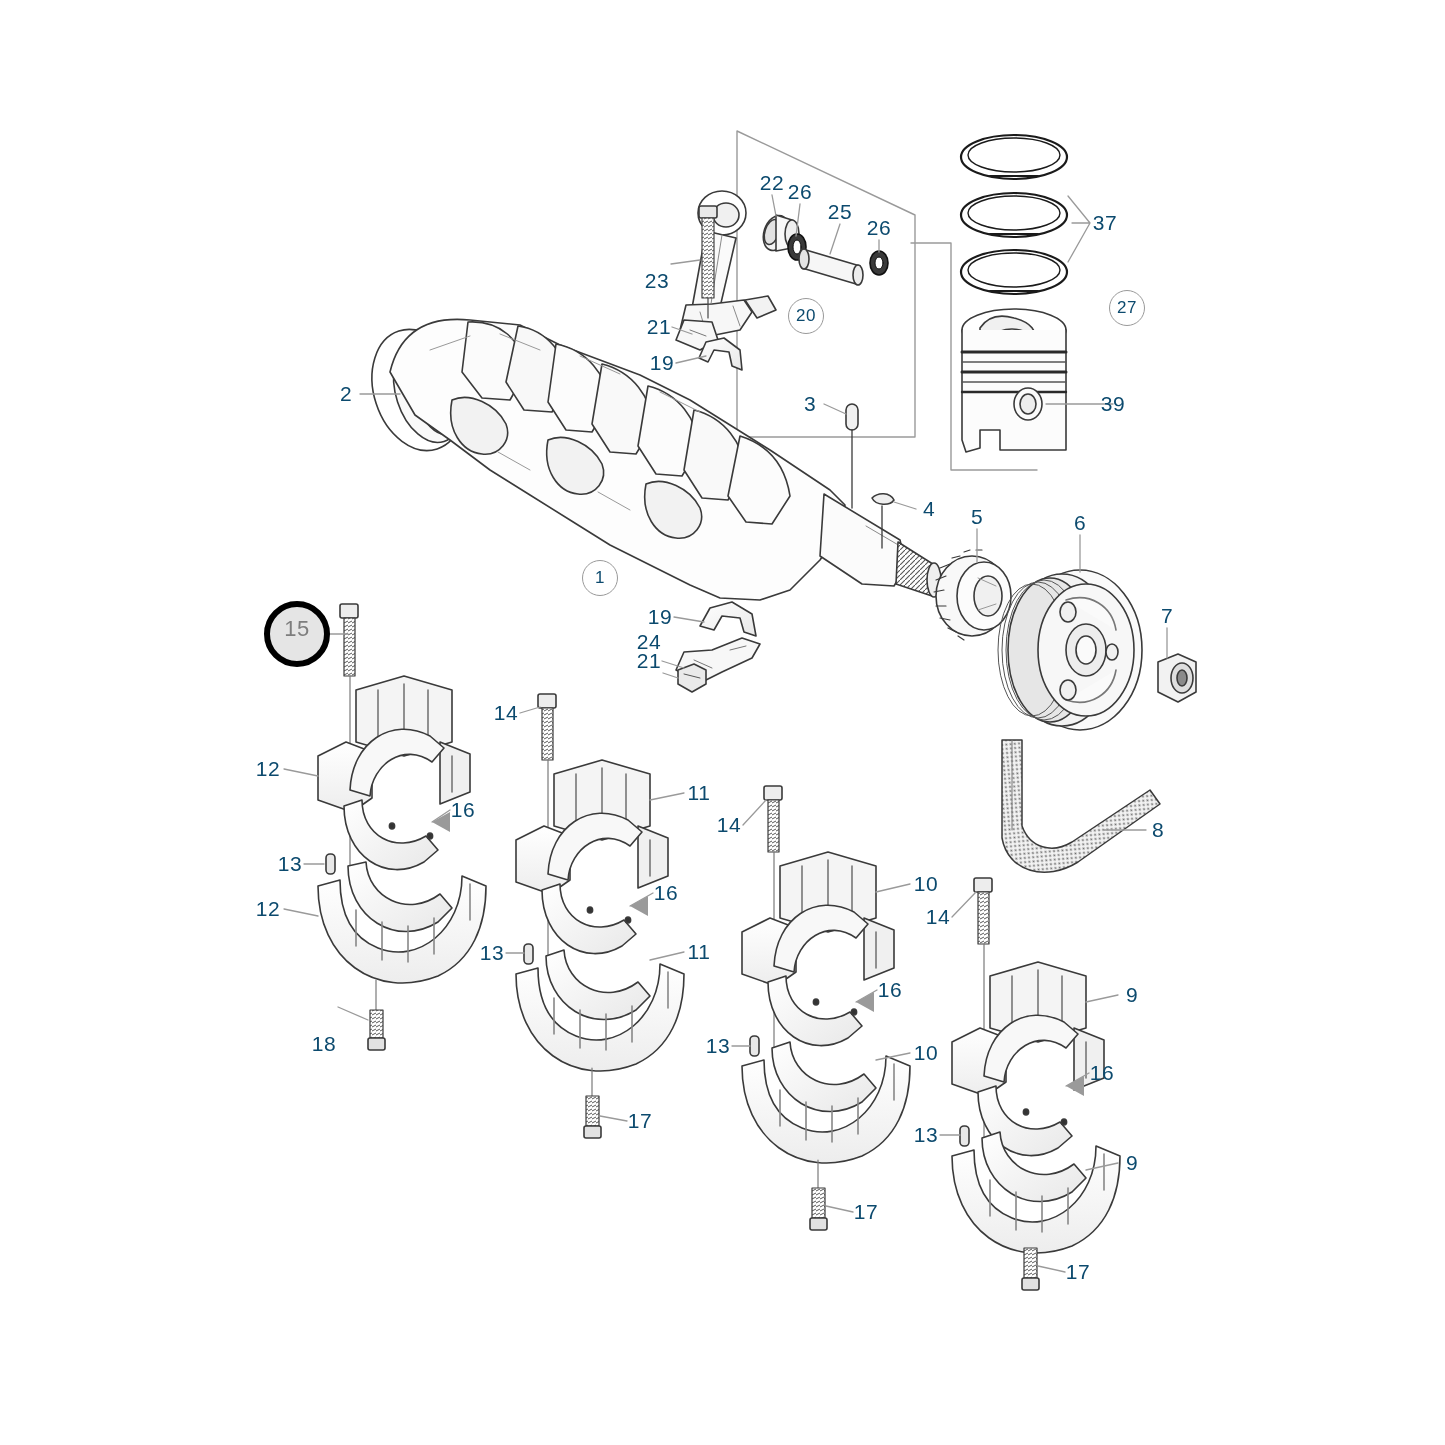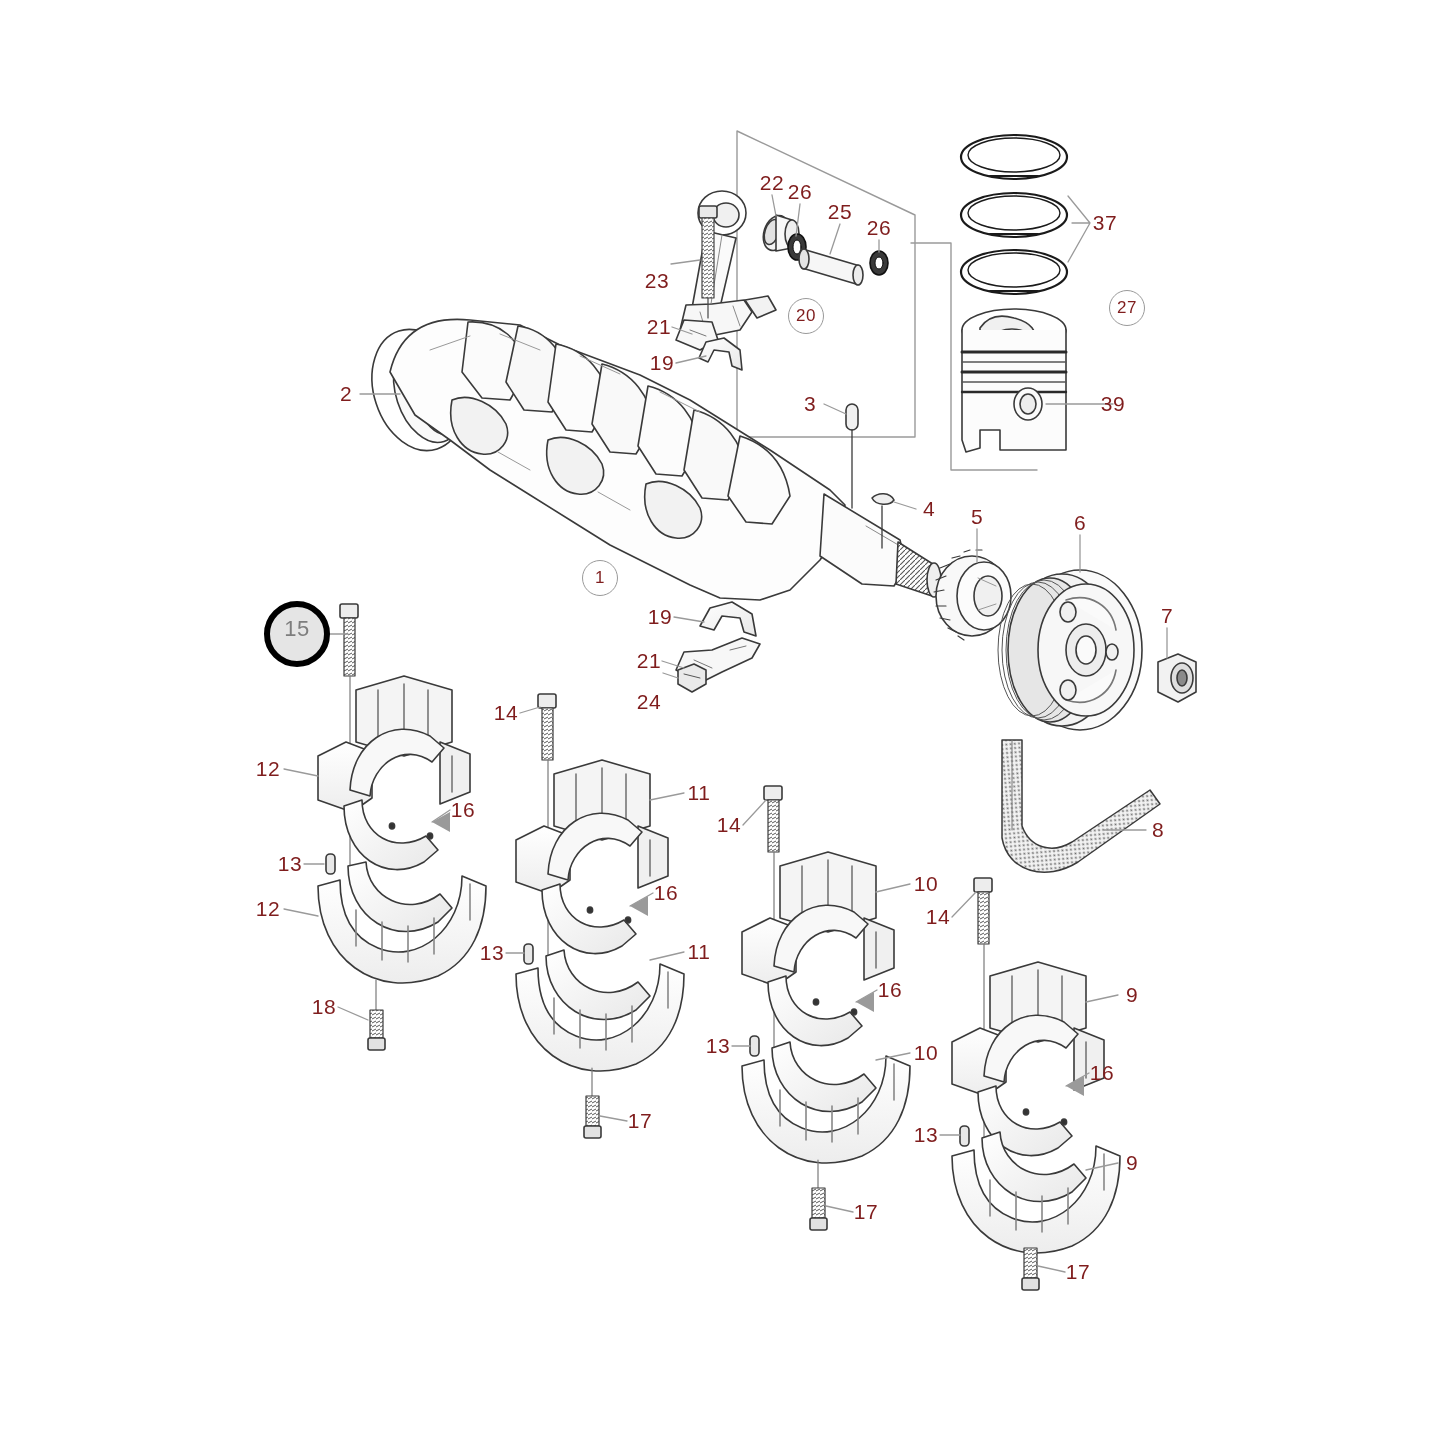--- a/index.html
+++ b/index.html
@@ -26,21 +26,21 @@
     position: absolute;
     left: 0; top: 0;
     width: 1445px;
     height: 1445px;
     pointer-events: none;
   }
   .ref-label {
     position: absolute;
     font-family: "Liberation Sans", sans-serif;
     font-size: 21px;
-    color: #7f1d1d;
+    color: #0c4a6e;
     letter-spacing: 0.5px;
     white-space: nowrap;
     transform: translate(-50%, -50%);
     pointer-events: auto;
   }
   .ref-label.circled {
     width: 34px;
     height: 34px;
     line-height: 34px;
     text-align: center;
@@ -516,29 +516,29 @@
       <div class="ref-label" style="left: 729px; top: 825px;">14</div>
       <div class="ref-label" style="left: 938px; top: 917px;">14</div>
       <div class="ref-label circled highlight" style="left: 297px; top: 634px;">15</div>
       <div class="ref-label" style="left: 463px; top: 810px;">16</div>
       <div class="ref-label" style="left: 666px; top: 893px;">16</div>
       <div class="ref-label" style="left: 890px; top: 990px;">16</div>
       <div class="ref-label" style="left: 1102px; top: 1073px;">16</div>
       <div class="ref-label" style="left: 640px; top: 1121px;">17</div>
       <div class="ref-label" style="left: 866px; top: 1212px;">17</div>
       <div class="ref-label" style="left: 1078px; top: 1272px;">17</div>
-      <div class="ref-label" style="left: 324px; top: 1007px;">18</div>
+      <div class="ref-label" style="left: 324px; top: 1044px;">18</div>
       <div class="ref-label" style="left: 662px; top: 363px;">19</div>
       <div class="ref-label" style="left: 660px; top: 617px;">19</div>
       <div class="ref-label circled" style="left: 806px; top: 316px;">20</div>
       <div class="ref-label" style="left: 659px; top: 327px;">21</div>
       <div class="ref-label" style="left: 649px; top: 661px;">21</div>
       <div class="ref-label" style="left: 772px; top: 183px;">22</div>
       <div class="ref-label" style="left: 657px; top: 281px;">23</div>
-      <div class="ref-label" style="left: 649px; top: 702px;">24</div>
+      <div class="ref-label" style="left: 649px; top: 642px;">24</div>
       <div class="ref-label" style="left: 840px; top: 212px;">25</div>
       <div class="ref-label" style="left: 800px; top: 192px;">26</div>
       <div class="ref-label" style="left: 879px; top: 228px;">26</div>
       <div class="ref-label circled" style="left: 1127px; top: 308px;">27</div>
       <div class="ref-label" style="left: 1113px; top: 404px;">39</div>
       <div class="ref-label" style="left: 1105px; top: 223px;">37</div>
     </div>
 
 </div>
 

